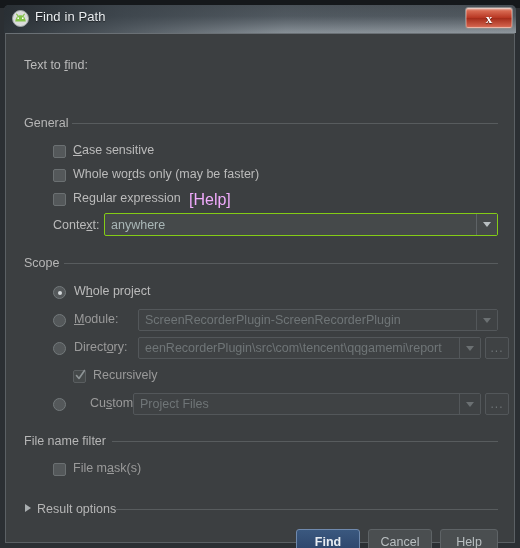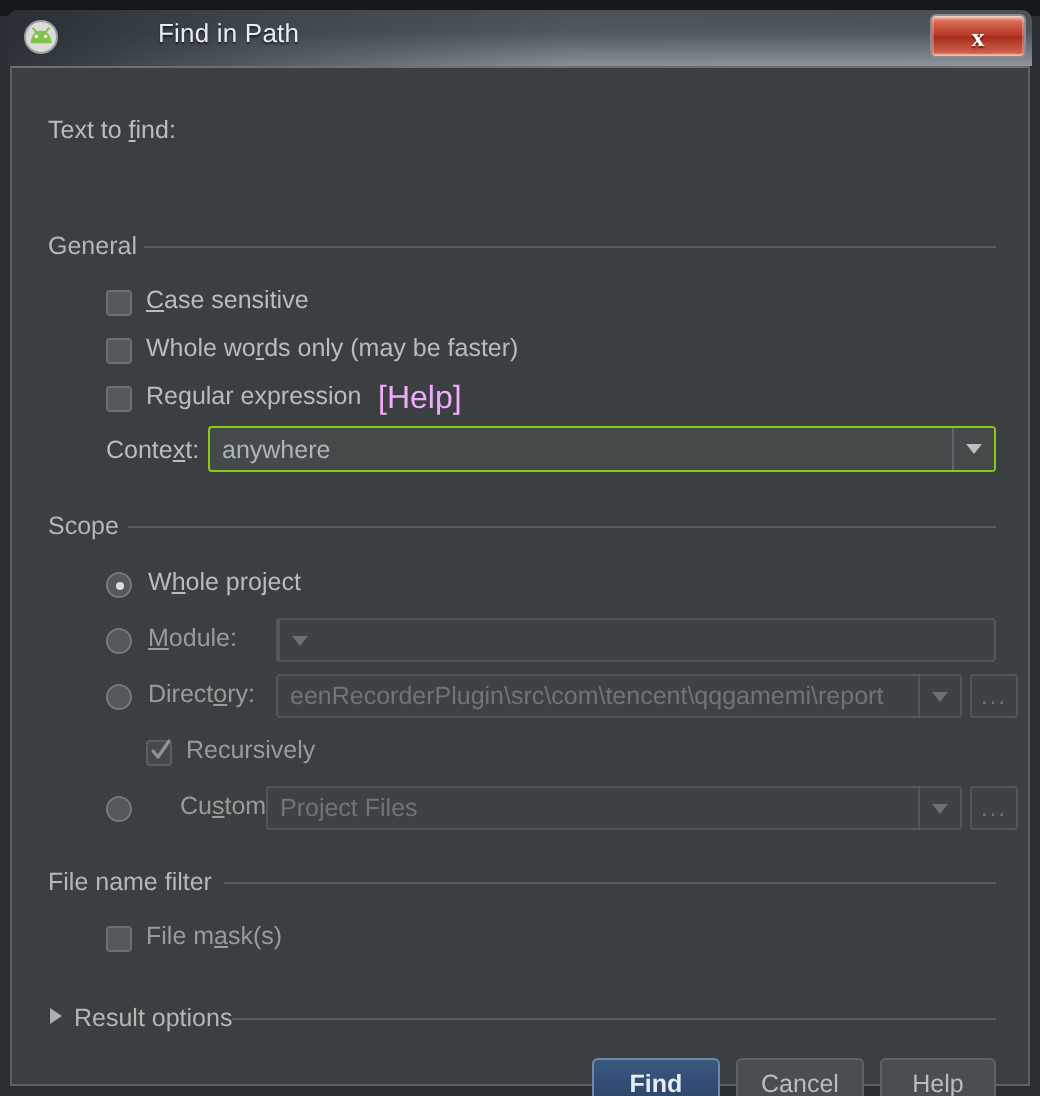--- a/index.html
+++ b/index.html
@@ -55,21 +55,20 @@
     position: absolute; left: 8px; top: 5px;
     width: 17px; height: 17px;
   }
   #title-text {
     position: absolute; left: 31px; top: 4px;
     font-size: 13px;
     color: #e9edf0;
     letter-spacing: .1px;
     white-space: nowrap;
     text-shadow: 0 1px 1px rgba(0,0,0,.6);
-    margin-left: 44px;
   }
   #close-btn {
     position: absolute; right: 3px; top: 2px;
     width: 48px; height: 22px;
     border-radius: 3px;
     background: linear-gradient(to bottom, #e9c6bb 0%, #d86a52 14%, #b63521 50%, #a52d1b 52%, #d1604a 92%, #f0b6a6 100%);
     border: 1px solid #8d8d8d;
     box-shadow: inset 0 0 0 1px rgba(255,255,255,.25);
     display: flex; align-items: center; justify-content: center;
   }
@@ -297,20 +296,21 @@
     <div class="group-rule" style="left:58px; top:229px; width:434px;"></div>
 
     <div class="rb" style="left:47px; top:252px;">
       <div class="dot"></div>
     </div>
     <div class="label" style="position:absolute; left:68px; top:250px;"><span>W</span><u>h</u><span>ole project</span></div>
 
     <div class="rb" style="left:47px; top:280px;"></div>
     <div class="label label-dim" style="position:absolute; left:68px; top:278px;"><span></span><u>M</u><span>odule:</span></div>
     <div class="field disabled" style="left:132px; top:275px; width:360px; height:22px;">
+      <div class="field-text disabled">ScreenRecorderPlugin-ScreenRecorderPlugin</div>
       <div class="combo-arrow disabled">
           <i></i>
         </div>
     </div>
 
     <div class="rb" style="left:47px; top:308px;"></div>
     <div class="label label-dim" style="position:absolute; left:68px; top:306px;"><span>Direct</span><u>o</u><span>ry:</span></div>
     <div class="field disabled" style="left:132px; top:303px; width:343px; height:22px;">
       <div class="field-text disabled">eenRecorderPlugin\src\com\tencent\qqgamemi\report</div>
       <div class="combo-arrow disabled">

